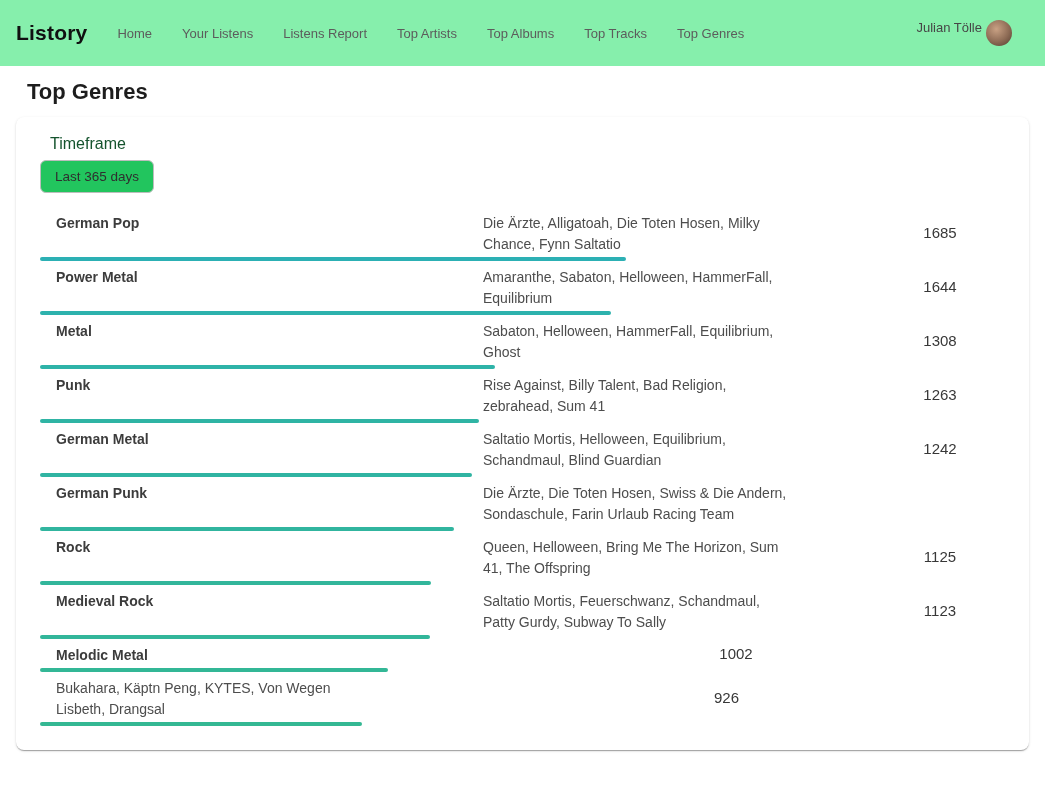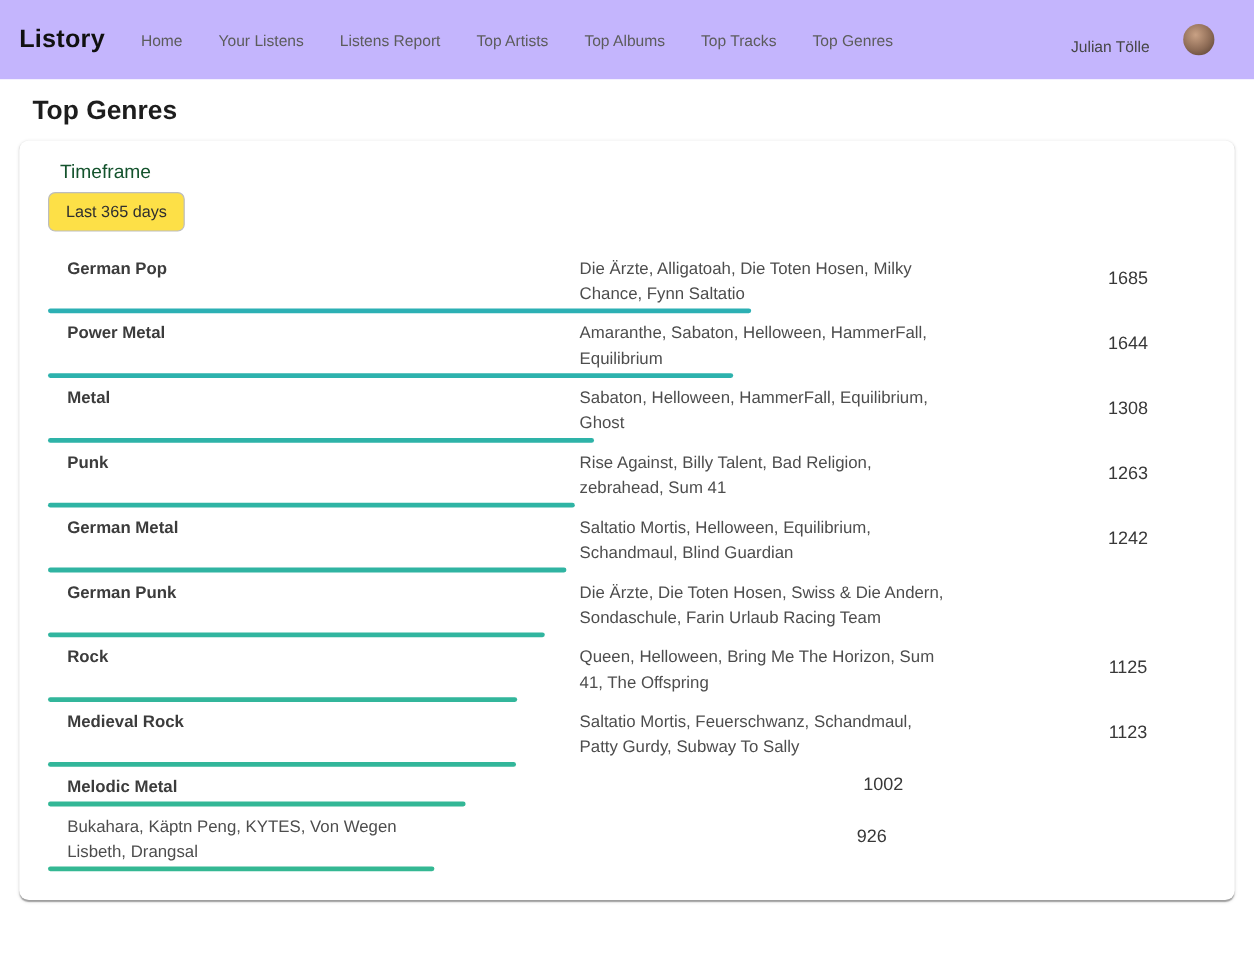--- a/index.html
+++ b/index.html
@@ -3,45 +3,45 @@
 <meta charset="utf-8">
 <style>
   * { margin:0; padding:0; box-sizing:border-box; }
   html,body { width:1045px; height:796px; overflow:hidden; }
   body {
     font-family:"Liberation Sans","DejaVu Sans",sans-serif;
     background:#ffffff; color:#222;
   }
 
   
-  .header { display:flex; align-items:center; height:66px; padding:0 33px 0 16px; background:#c4b5fd; }
+  .header { display:flex; align-items:center; height:66px; padding:0 33px 0 16px; background:#86efac; }
   .logo { font-size:21px; font-weight:700; color:#101010; margin-right:30px; letter-spacing:.2px; cursor:pointer; }
   .nav { display:flex; align-items:center; gap:30px; flex:1; }
   .nav-link { font-size:13px; color:#5c5c5c; text-decoration:none; cursor:pointer; white-space:nowrap; }
-  .user { display:flex; align-items:flex-end; gap:28px; }
+  .user { display:flex; align-items:flex-start; gap:4px; }
   .user-name { font-size:13px; color:#464646; }
   .avatar {
     width:26px; height:26px; border-radius:50%;
     background:radial-gradient(circle at 40% 35%, #c9a184 0%, #8d6b55 55%, #4f3a2e 100%);
     cursor:pointer; flex:0 0 auto;
   }
 
   
   .page-title { font-size:22px; font-weight:700; color:#1d1d1d; margin:13px 0 12px 27px; }
 
   .card {
     margin:0 16px; background:#fff; border-radius:8px;
     box-shadow:0 2px 1px -1px rgba(0,0,0,.2), 0 1px 1px 0 rgba(0,0,0,.14), 0 1px 3px 0 rgba(0,0,0,.12);
     padding:16px 24px 24px 24px;
   }
 
   .tf-label { font-size:16px; color:#14532d; margin:2px 0 7px 10px; }
   .tf-select {
     display:inline-flex; align-items:center; height:33px; padding:0 14px;
-    border:1px solid #bdbdbd; border-radius:6px; background:#fde047;
+    border:1px solid #bdbdbd; border-radius:6px; background:#22c55e;
     font-family:inherit; font-size:13.5px; color:#2f2f2f; cursor:pointer; white-space:nowrap;
   }
 
   
   .rows { margin-top:14px; }
   .genre-row { width:965px; }
   .row-main { display:flex; align-items:stretch; }
   .cell-genre {
     width:427px; padding:6px 16px 2px 16px;
     font-size:14px; line-height:21px; font-weight:700; color:#3c3c3c;

